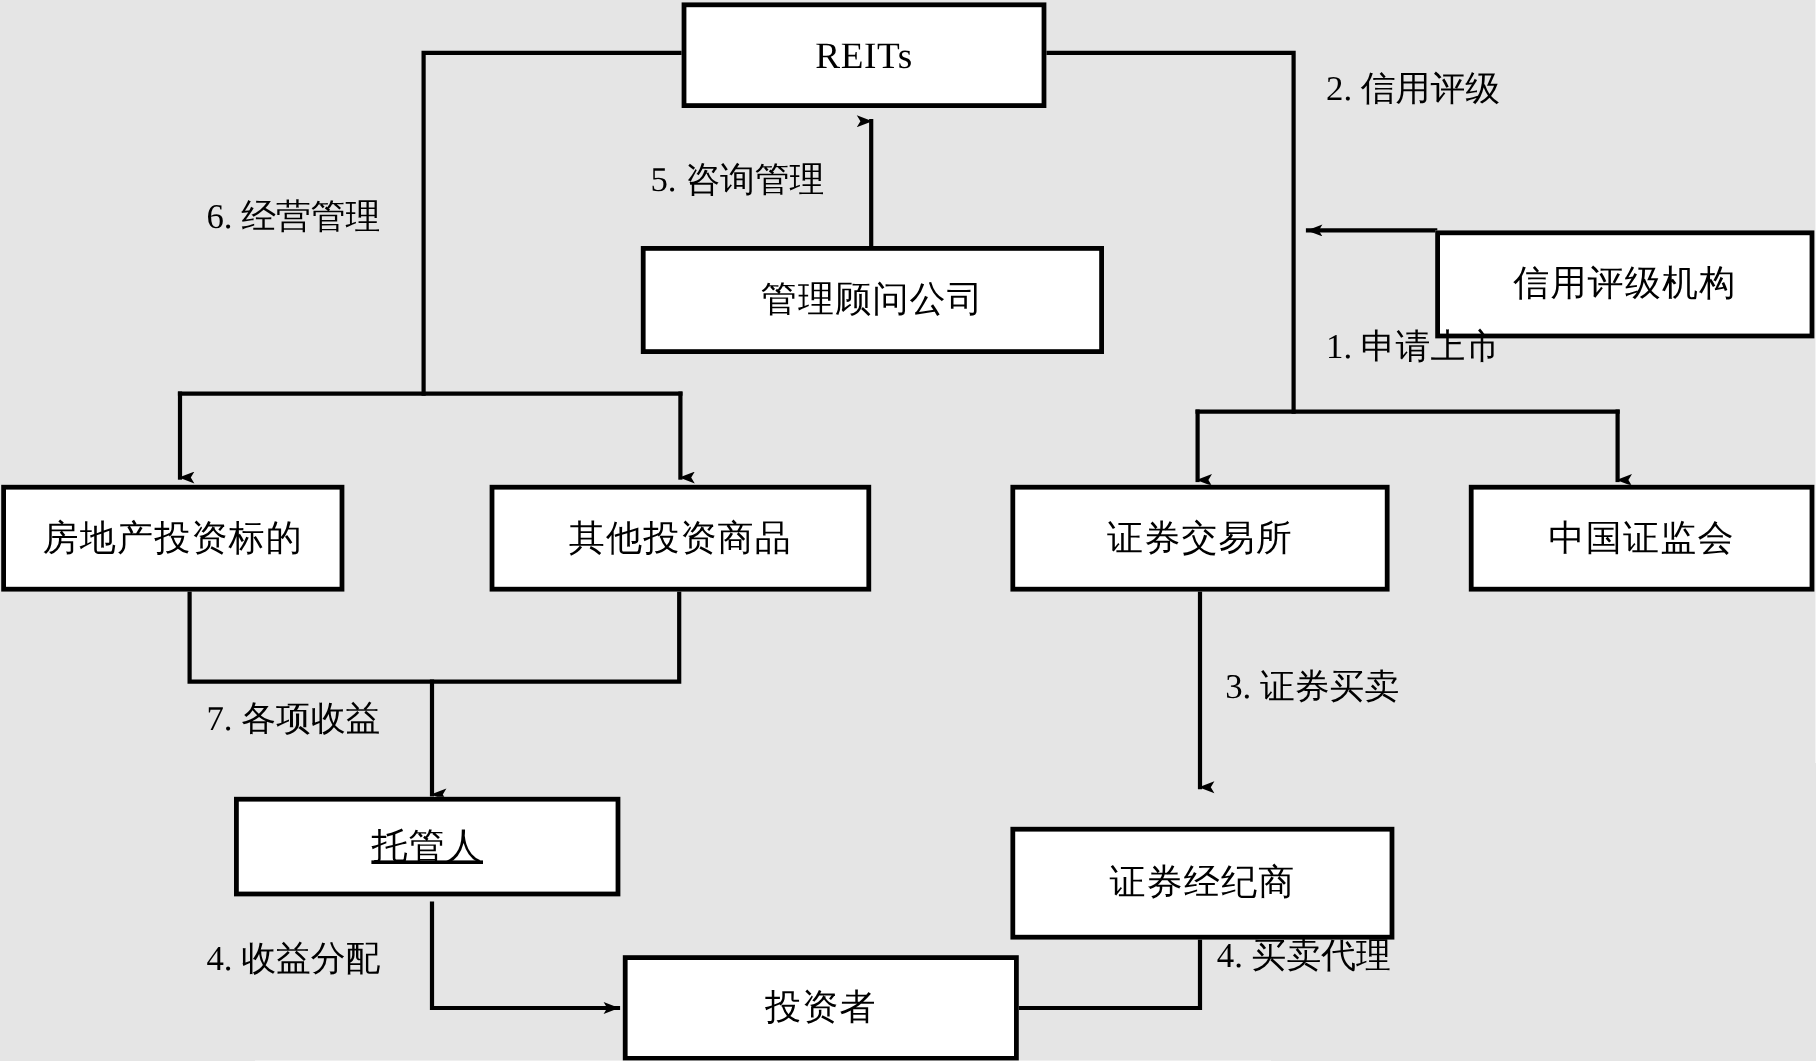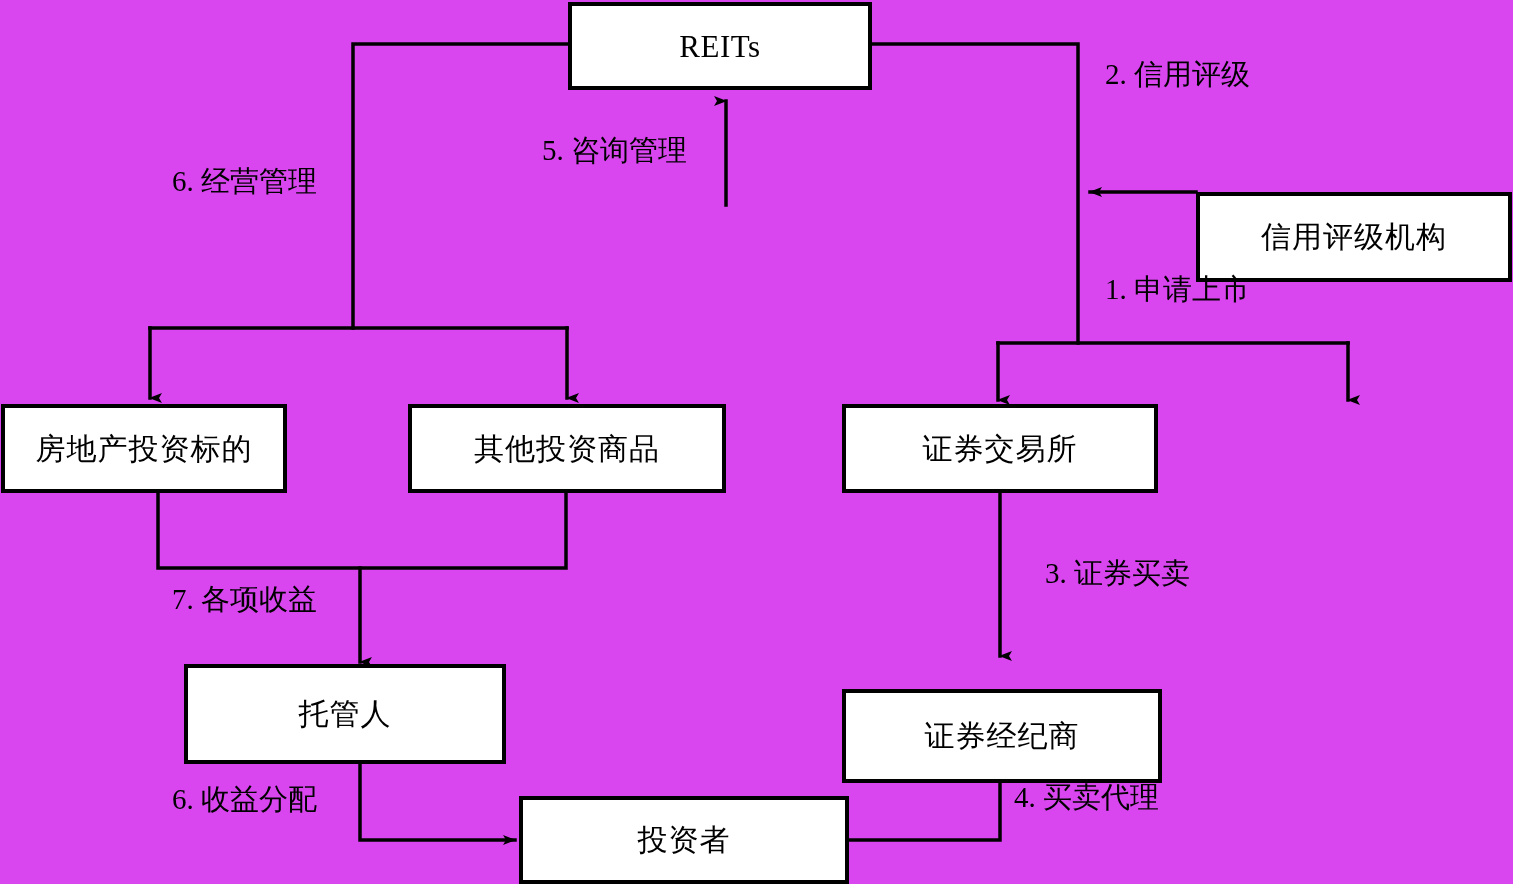--- a/index.html
+++ b/index.html
@@ -4,21 +4,21 @@
 <style>
   html, body {
     margin: 0;
     padding: 0;
     background: #ffffff;
   }
   #canvas {
     position: relative;
     width: 1513px;
     height: 884px;
-    background: #d946ef;
+    background: #e5e5e5;
     font-family: "Liberation Serif", "DejaVu Serif", serif;
     overflow: hidden;
   }
   #diagram-svg {
     position: absolute;
     left: 0;
     top: 0;
     width: 1513px;
     height: 884px;
   }
@@ -100,35 +100,41 @@
   </svg>
 
   <div class="node-box" style="left:568px; top:2px; width:304px; height:88px;">
     <span class="node-label latin">REITs</span>
   </div>
 
   <div class="node-box" style="left:1196px; top:147px; width:316px; height:90px;margin-top:45px;">
     <span class="node-label">信用评级机构</span>
   </div>
 
+  <div class="node-box" style="left:534px; top:205px; width:386px; height:90px;">
+    <span class="node-label">管理顾问公司</span>
+  </div>
 
   <div class="node-box" style="left:1px; top:404px; width:286px; height:89px;">
     <span class="node-label">房地产投资标的</span>
   </div>
 
   <div class="node-box" style="left:408px; top:404px; width:318px; height:89px;">
     <span class="node-label">其他投资商品</span>
   </div>
 
   <div class="node-box" style="left:842px; top:404px; width:316px; height:89px;text-align:center;">
     <span class="node-label">证券交易所</span>
   </div>
 
+  <div class="node-box" style="left:1224px; top:404px; width:288px; height:89px;">
+    <span class="node-label">中国证监会</span>
+  </div>
 
-  <div class="node-box" style="left:184px; top:664px; width:322px; height:100px;">
+  <div class="node-box" style="left:195px; top:664px; width:322px; height:83px;text-decoration:underline;">
     <span class="node-label">托管人</span>
   </div>
 
   <div class="node-box" style="left:842px; top:689px; width:320px; height:94px;">
     <span class="node-label">证券经纪商</span>
   </div>
 
   <div class="node-box" style="left:519px; top:796px; width:330px; height:88px;">
     <span class="node-label">投资者</span>
   </div>
@@ -142,29 +148,29 @@
   </div>
 
   <div class="edge-label" style="left:172px; top:167px;text-align:right;">
     <span>6. 经营管理</span>
   </div>
 
   <div class="edge-label" style="left:1105px; top:275px;">
     <span>1. 申请上市</span>
   </div>
 
-  <div class="edge-label" style="left:1021px; top:559px;margin-left:24px;">
+  <div class="edge-label" style="left:1021px; top:559px;">
     <span>3. 证券买卖</span>
   </div>
 
   <div class="edge-label" style="left:172px; top:585px;">
     <span>7. 各项收益</span>
   </div>
 
   <div class="edge-label" style="left:172px; top:785px;">
-    <span>6. 收益分配</span>
+    <span>4. 收益分配</span>
   </div>
 
   <div class="edge-label" style="left:1014px; top:783px;">
     <span>4. 买卖代理</span>
   </div>
 
 </div>
 
 </body></html>

